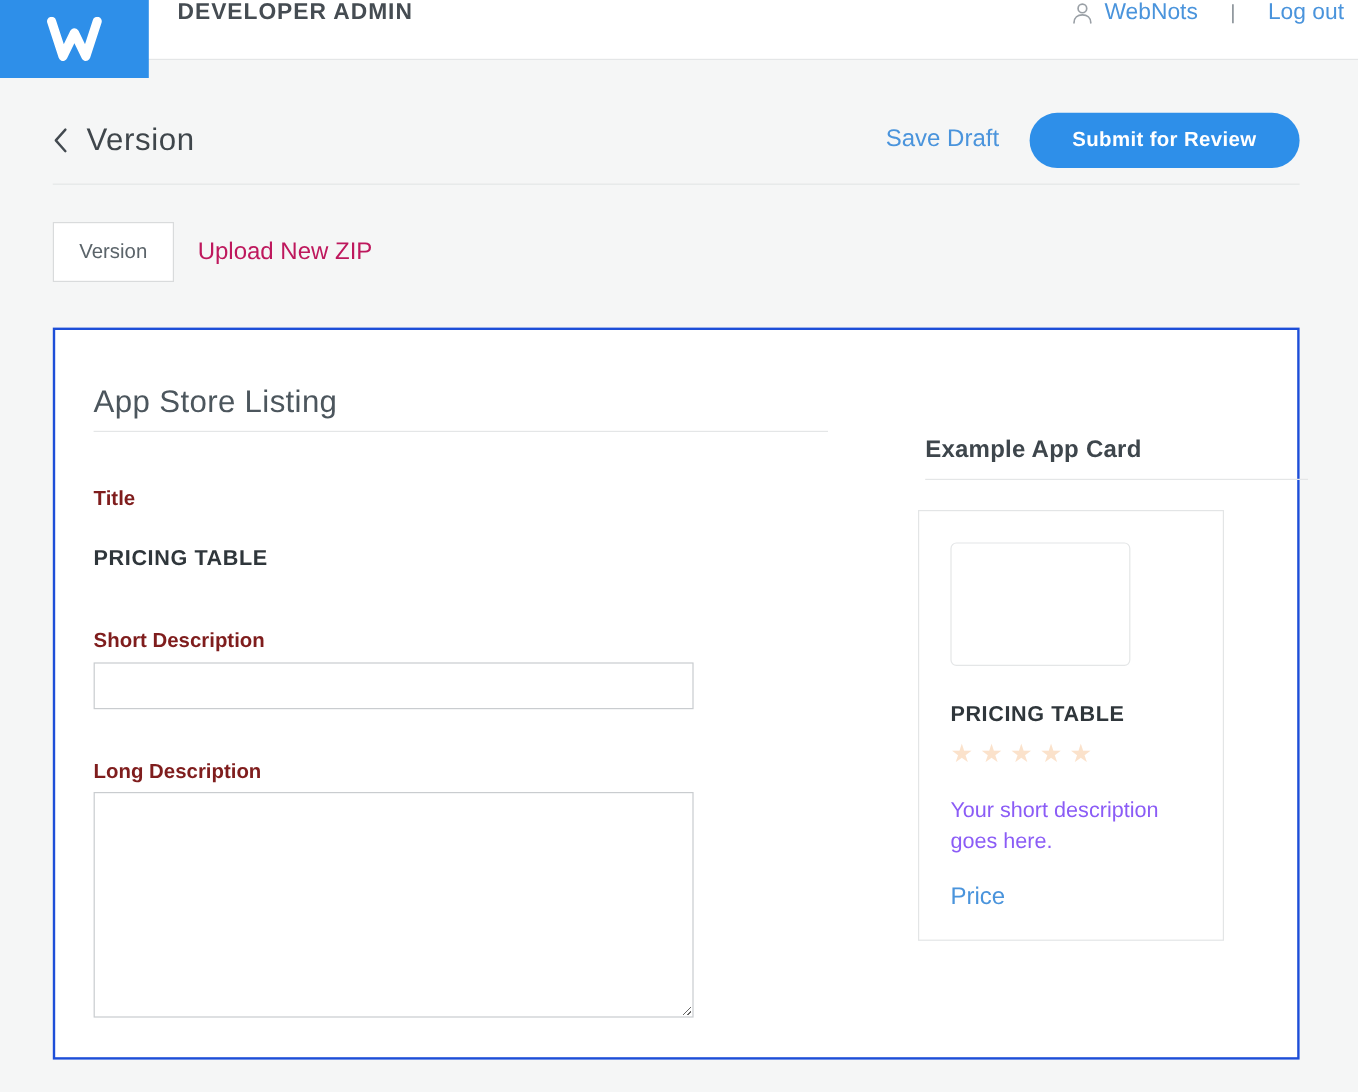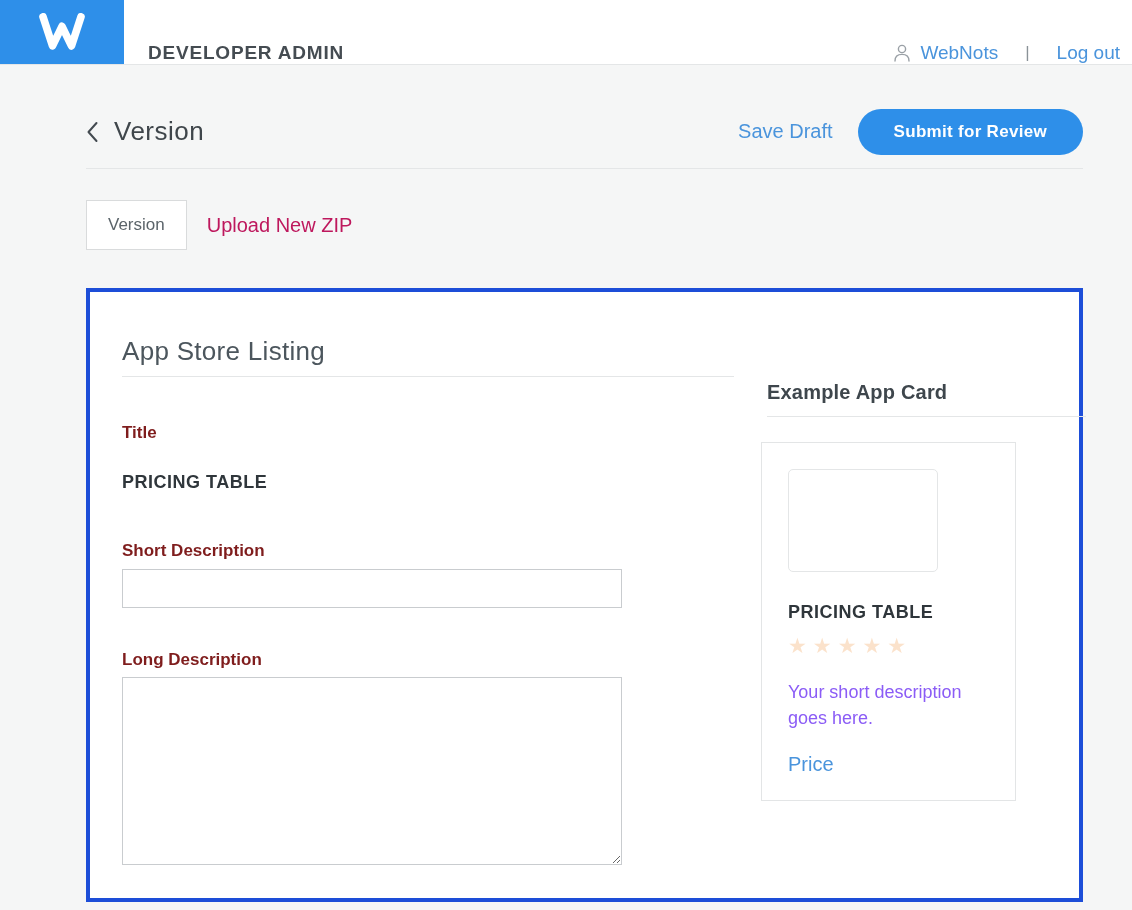--- a/index.html
+++ b/index.html
@@ -7,23 +7,23 @@
   body {
     background:#f5f6f6;
     font-family:"Liberation Sans", sans-serif;
     color:#3f464b;
     overflow:hidden;
   }
   a { text-decoration:none; cursor:pointer; }
 
   
   .topbar {
-    height:65px; background:#ffffff;
+    height:50px; background:#ffffff;
     border-bottom:1px solid #e4e6e7;
-    display:flex; align-items:flex-end;
+    display:flex; align-items:flex-start;
   }
   .logo {
     width:124px; height:65px; flex:none;
     background:#2e8fe9;
     display:flex; align-items:center; justify-content:center;
     cursor:pointer;
   }
   .app-title {
     margin-left:24px;
     font-size:19px; font-weight:bold; letter-spacing:0.8px;
@@ -32,21 +32,21 @@
   .topbar-right {
     margin-left:auto; padding-right:12px;
     display:flex; align-items:center;
     font-size:19px;
   }
   .top-link { color:#4a94dc; display:flex; align-items:center; }
   .user-icon { display:flex; margin-right:8px; }
   .top-divider { color:#8a9298; margin:0 27px; font-size:17px; }
 
   
-  .content { padding:0 49px 0 86px; }
+  .content { padding:0 49px 0 44px; }
 
   .page-header {
     margin-top:43px; height:47px;
     display:flex; align-items:center; justify-content:space-between;
   }
   .page-title-group { display:flex; align-items:center; }
   .back-chevron { display:flex; margin-right:15px; cursor:pointer; }
   .page-title {
     font-size:26px; font-weight:300; letter-spacing:0.5px; color:#3f464b;
   }
@@ -67,23 +67,24 @@
   .tab-box {
     background:#ffffff; border:1px solid #d9dbdc;
     color:#5b646a; font-size:17px;
     padding:14px 21px; cursor:pointer;
   }
   .tab-link { margin-left:20px; font-size:20px; color:#be185d; }
 
   
   .main-card {
     margin-top:38px; margin-bottom:16px;
-    background:#ffffff; border:4px solid #1d4ed8;
+    background:#ffffff; border:2px solid #1d4ed8;
     padding:44px 32px 33px 32px;
     display:flex;
+    gap:48px;
   }
   .left-col { width:612px; flex:none; }
   .section-title {
     font-size:26px; font-weight:300; letter-spacing:0.3px; color:#4c565d;
     line-height:30px;
   }
   .rule { border-top:1px solid #e4e6e7; }
   .left-col .rule { margin-top:10px; }
 
   .field-label { font-size:17px; font-weight:bold; color:#7f1d1d; line-height:20px; }

